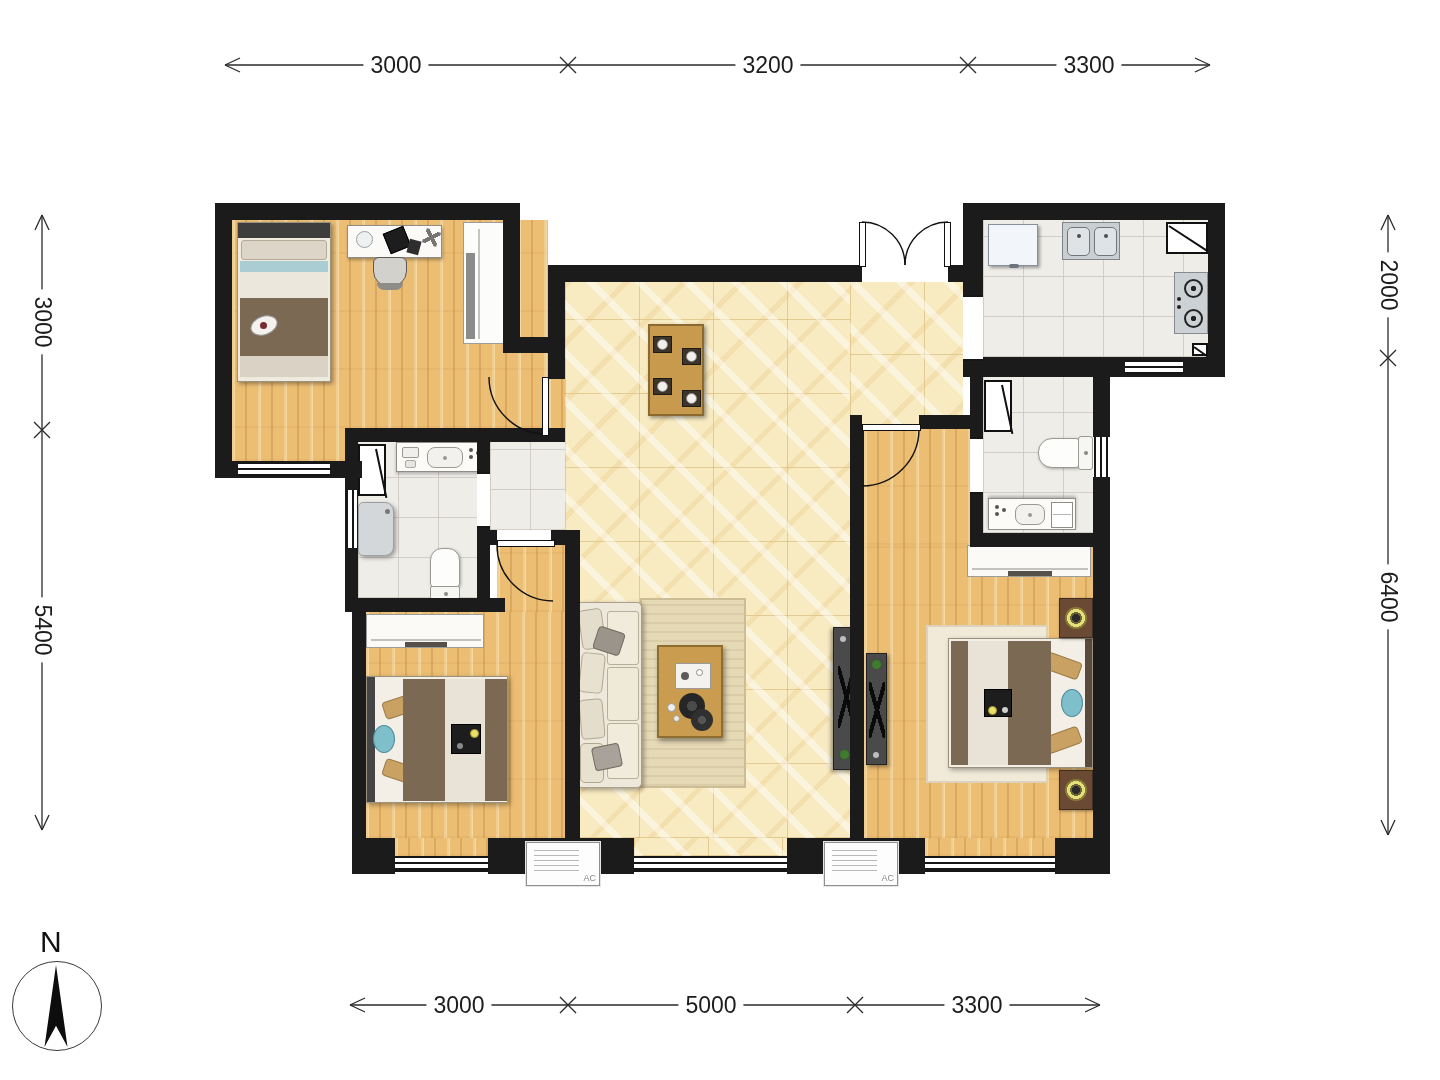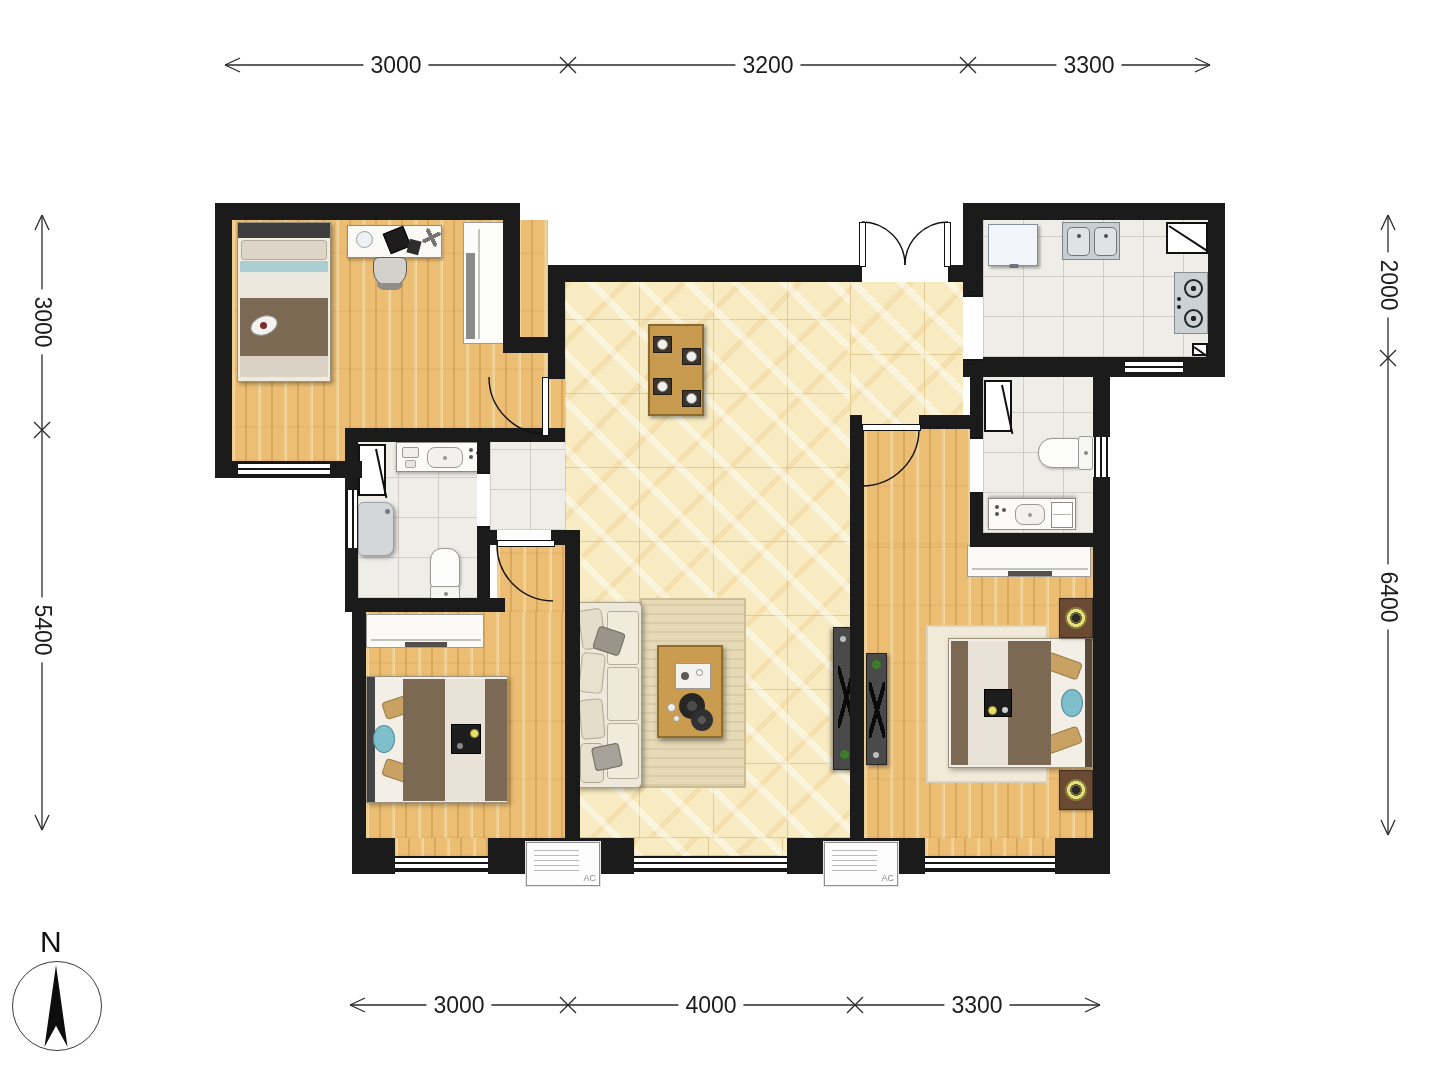--- a/index.html
+++ b/index.html
@@ -356,21 +356,21 @@
       <path d="M1388 215 V835"></path>
       <path d="M1388 215 L1381 230 M1388 215 L1395 230 M1388 835 L1381 820 M1388 835 L1395 820"></path>
       <path d="M1380 350 L1396 366 M1380 366 L1396 350"></path>
     </g>
   </svg>
 
   <span class="dim" style="left:396px;top:65px;">3000</span>
   <span class="dim" style="left:768px;top:65px;">3200</span>
   <span class="dim" style="left:1089px;top:65px;">3300</span>
   <span class="dim" style="left:459px;top:1005px;">3000</span>
-  <span class="dim" style="left:711px;top:1005px;">4000</span>
+  <span class="dim" style="left:711px;top:1005px;">5000</span>
   <span class="dim" style="left:977px;top:1005px;">3300</span>
   <span class="dim rot" style="left:42px;top:322px;">3000</span>
   <span class="dim rot" style="left:42px;top:630px;">5400</span>
   <span class="dim rot" style="left:1388px;top:285px;">2000</span>
   <span class="dim rot" style="left:1388px;top:597px;">6400</span>
 
   <div class="abs" style="left:10px;top:925px;width:100px;height:135px;z-index:60;">
     <div style="position:absolute;left:30px;top:0px;font-size:30px;color:#111;">N</div>
     <div style="position:absolute;left:2px;top:36px;width:88px;height:88px;border:1.5px solid #3a3a3a;border-radius:50%;background:#fff;"></div>
     <div style="position:absolute;left:28px;top:40px;width:36px;height:82px;background:#0d0d0d;clip-path:polygon(50% 0%, 82% 100%, 50% 74%, 18% 100%);"></div>

